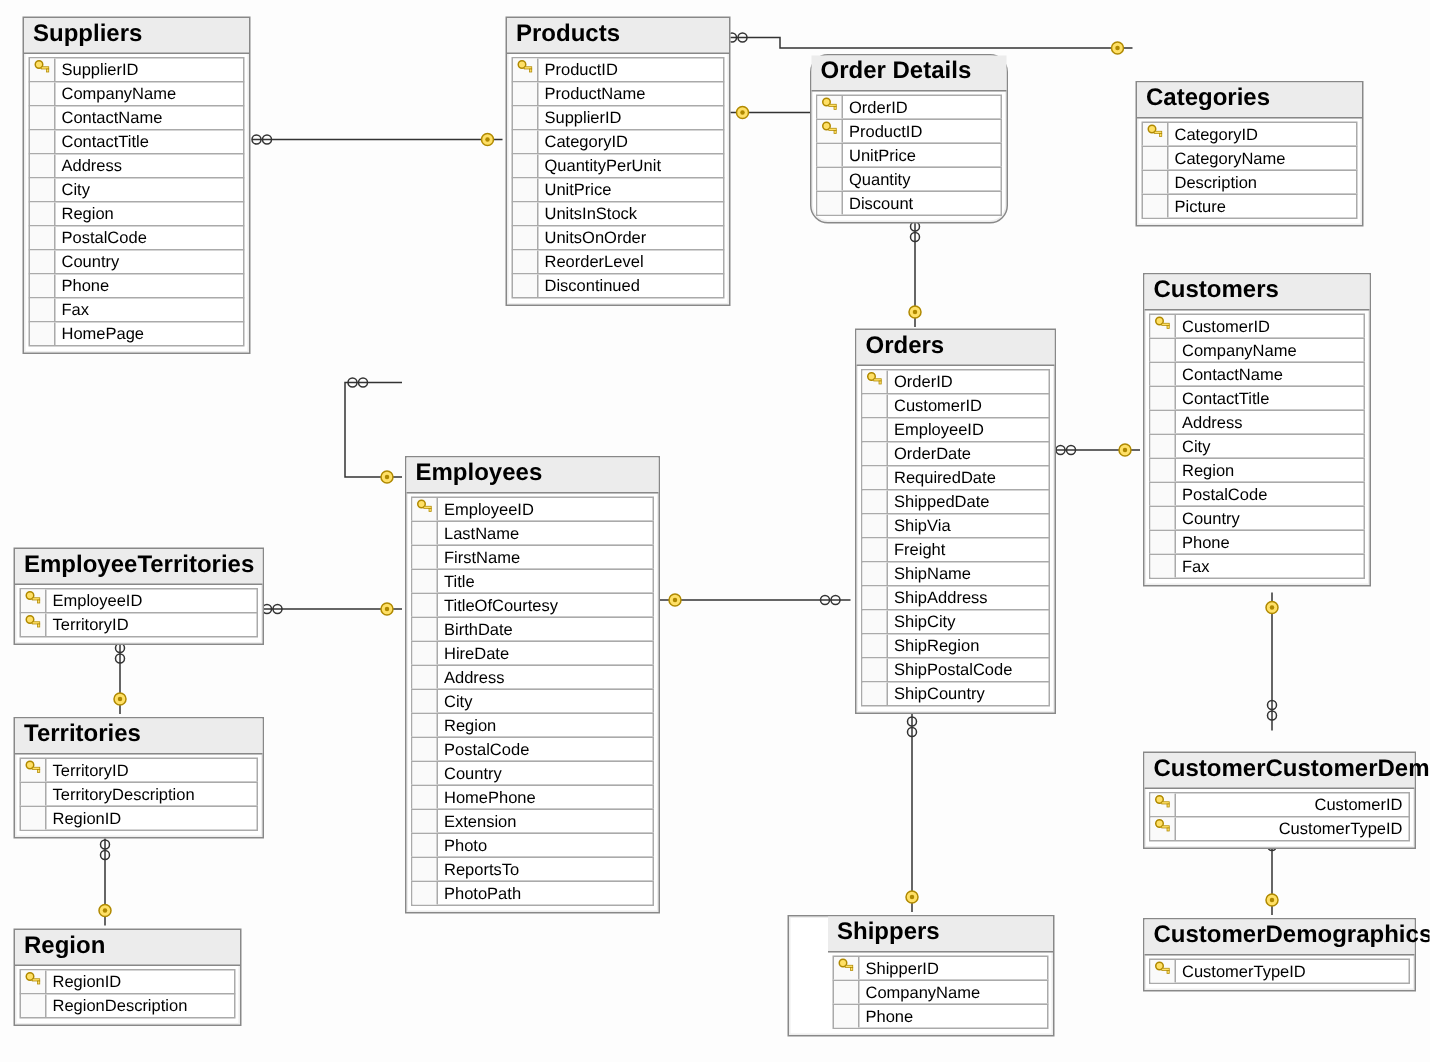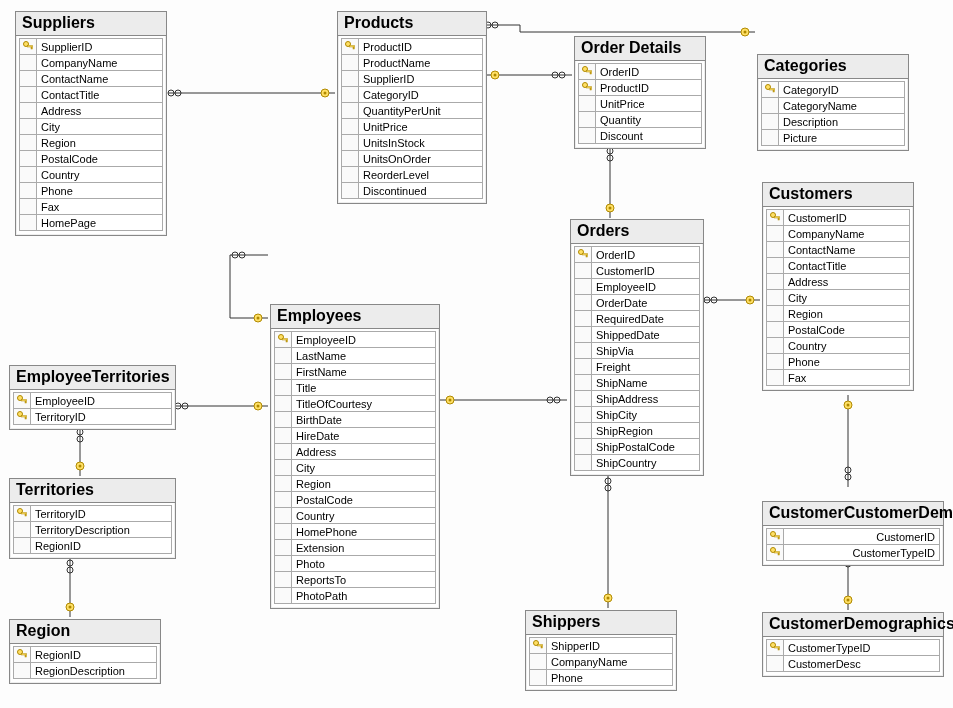--- a/index.html
+++ b/index.html
@@ -274,21 +274,21 @@
       <div class="row">
         <div class="keycell"></div>
         <div class="namecell">Description</div>
       </div>
       <div class="row">
         <div class="keycell"></div>
         <div class="namecell">Picture</div>
       </div>
     </div>
   </div>
-<div class="tbl" id="tbl-orderDetails" style="left:574px; top:36px; width:130px;">
+<div class="tbl" id="tbl-orderDetails" style="left:540px; top:36px; width:130px;border-radius:12px;">
     <div class="hdr">Order Details</div>
     <div class="rows">
       <div class="row">
         <div class="keycell">
           <span class="keyicon"><svg width="12" height="12" viewBox="0 0 24 24">
               <circle cx="8" cy="8" r="5" fill="#ffe066" stroke="#b08900" stroke-width="2"></circle>
               <rect x="11" y="11" width="10" height="3" fill="#ffe066" stroke="#b08900" stroke-width="1"></rect>
               <rect x="18" y="14" width="3" height="4" fill="#ffe066" stroke="#b08900" stroke-width="1"></rect>
             </svg></span>
         </div>
@@ -471,27 +471,23 @@
       <div class="row">
         <div class="keycell">
           <span class="keyicon"><svg width="12" height="12" viewBox="0 0 24 24">
               <circle cx="8" cy="8" r="5" fill="#ffe066" stroke="#b08900" stroke-width="2"></circle>
               <rect x="11" y="11" width="10" height="3" fill="#ffe066" stroke="#b08900" stroke-width="1"></rect>
               <rect x="18" y="14" width="3" height="4" fill="#ffe066" stroke="#b08900" stroke-width="1"></rect>
             </svg></span>
         </div>
         <div class="namecell">CustomerTypeID</div>
       </div>
-      <div class="row">
-        <div class="keycell"></div>
-        <div class="namecell">CustomerDesc</div>
-      </div>
-    </div>
-  </div>
-<div class="tbl" id="tbl-shippers" style="left:525px; top:610px; width:150px;">
+    </div>
+  </div>
+<div class="tbl" id="tbl-shippers" style="left:525px; top:610px; width:150px;padding-left:26px;">
     <div class="hdr">Shippers</div>
     <div class="rows">
       <div class="row">
         <div class="keycell">
           <span class="keyicon"><svg width="12" height="12" viewBox="0 0 24 24">
               <circle cx="8" cy="8" r="5" fill="#ffe066" stroke="#b08900" stroke-width="2"></circle>
               <rect x="11" y="11" width="10" height="3" fill="#ffe066" stroke="#b08900" stroke-width="1"></rect>
               <rect x="18" y="14" width="3" height="4" fill="#ffe066" stroke="#b08900" stroke-width="1"></rect>
             </svg></span>
         </div>

